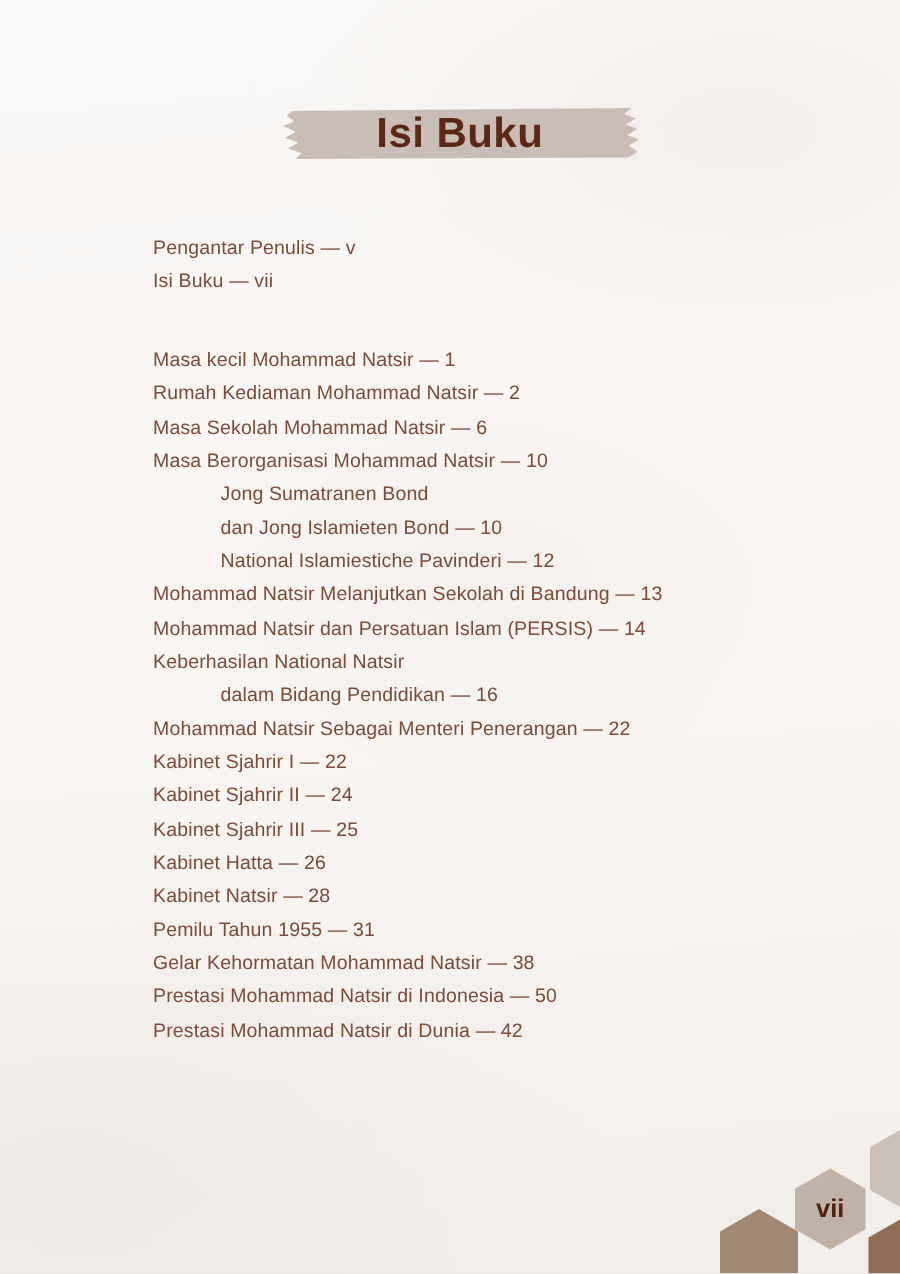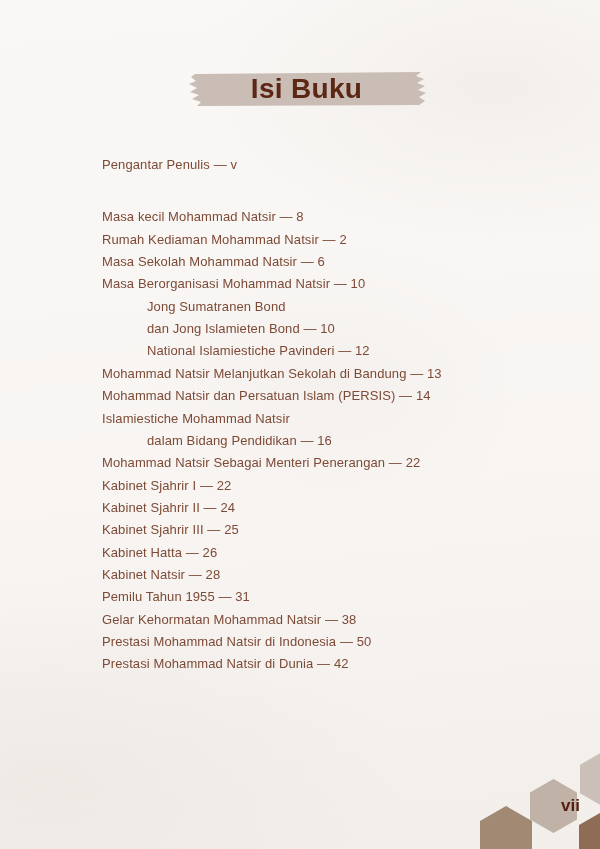--- a/index.html
+++ b/index.html
@@ -77,50 +77,50 @@
   .folio {
     position: absolute;
     left: 530px;
     top: 795px;
     width: 47px;
     line-height: 22px;
     text-align: center;
     font-size: 17px;
     font-weight: bold;
     color: #541f0e;
-    margin-left: 17px;
   }
 </style>
 </head>
 <body>
 
 <div class="page">
 
   <div class="banner">
     <svg viewBox="0 0 247 36">
       <polygon points="12,3 238,1 233,5 241,8 234,12 242,15 235,19 243,22 236,26 242,30 236,34 14,35 18,31 9,28 16,24 7,21 14,17 6,13 13,10 8,6" fill="#c9bdb5"></polygon>
     </svg>
     <div class="title">Isi Buku</div>
   </div>
 
   <div class="toc">
     <div class="front-matter" id="front-list">
         <div class="toc-row"><span>Pengantar Penulis — v</span></div>
+        <div class="toc-row"><span>Isi Buku — vii</span></div>
       </div>
     <div class="entries" id="entry-list">
-        <div class="toc-row"><span>Masa kecil Mohammad Natsir — 8</span></div>
+        <div class="toc-row"><span>Masa kecil Mohammad Natsir — 1</span></div>
         <div class="toc-row"><span>Rumah Kediaman Mohammad Natsir — 2</span></div>
         <div class="toc-row"><span>Masa Sekolah Mohammad Natsir — 6</span></div>
         <div class="toc-row"><span>Masa Berorganisasi Mohammad Natsir — 10</span></div>
         <div class="toc-row indent"><span>Jong Sumatranen Bond</span></div>
         <div class="toc-row indent"><span>dan Jong Islamieten Bond — 10</span></div>
         <div class="toc-row indent"><span>National Islamiestiche Pavinderi — 12</span></div>
         <div class="toc-row"><span>Mohammad Natsir Melanjutkan Sekolah di Bandung — 13</span></div>
         <div class="toc-row"><span>Mohammad Natsir dan Persatuan Islam (PERSIS) — 14</span></div>
-        <div class="toc-row"><span>Islamiestiche Mohammad Natsir</span></div>
+        <div class="toc-row"><span>Keberhasilan National Natsir</span></div>
         <div class="toc-row indent"><span>dalam Bidang Pendidikan — 16</span></div>
         <div class="toc-row"><span>Mohammad Natsir Sebagai Menteri Penerangan — 22</span></div>
         <div class="toc-row"><span>Kabinet Sjahrir I — 22</span></div>
         <div class="toc-row"><span>Kabinet Sjahrir II — 24</span></div>
         <div class="toc-row"><span>Kabinet Sjahrir III — 25</span></div>
         <div class="toc-row"><span>Kabinet Hatta — 26</span></div>
         <div class="toc-row"><span>Kabinet Natsir — 28</span></div>
         <div class="toc-row"><span>Pemilu Tahun 1955 — 31</span></div>
         <div class="toc-row"><span>Gelar Kehormatan Mohammad Natsir — 38</span></div>
         <div class="toc-row"><span>Prestasi Mohammad Natsir di Indonesia — 50</span></div>

